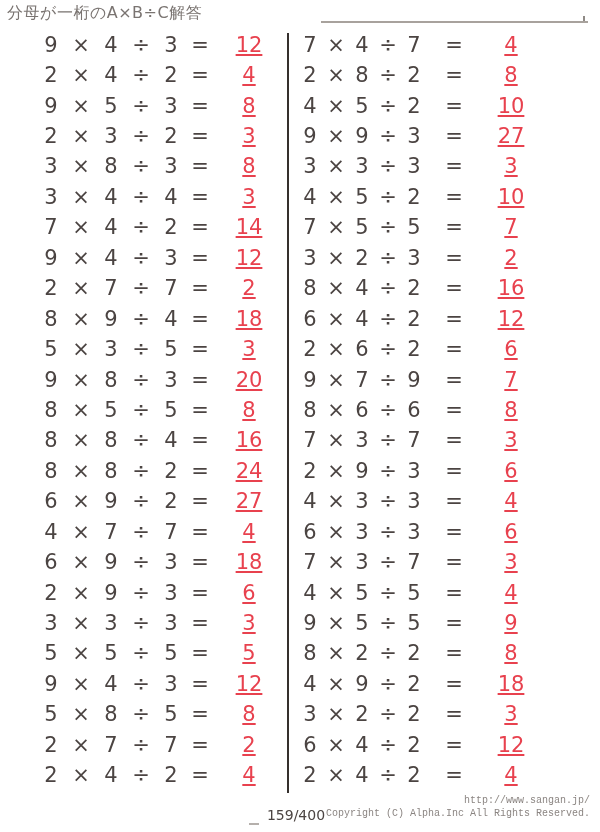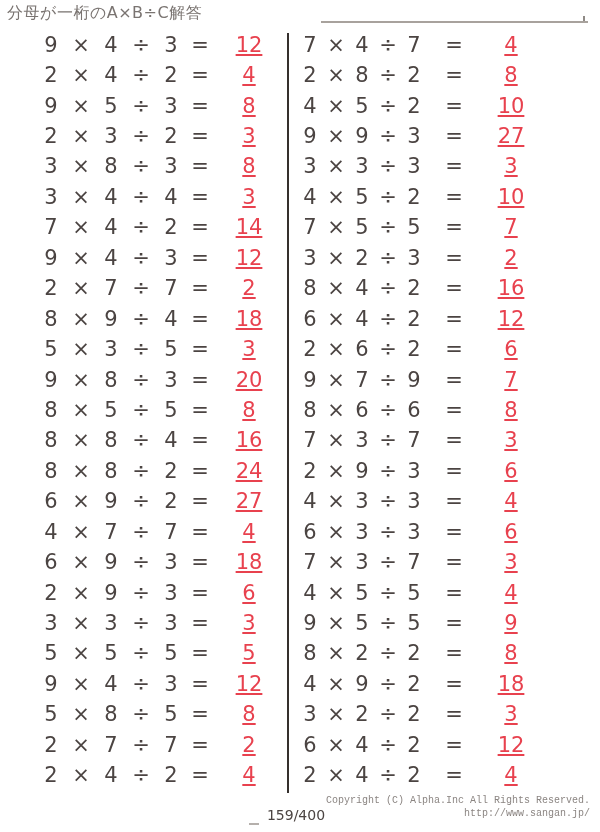--- a/index.html
+++ b/index.html
@@ -518,17 +518,17 @@
         <span class="cell">2</span>
         <span class="cell eq">=</span>
         <span class="cell ans">4</span>
       </div>
     </div>
 
   <div class="page-dash"></div>
   <div class="page-num">159/400</div>
 
   <div class="copyright">
+    <div>http://www.sangan.jp/</div>
     <div>Copyright (C) Alpha.Inc All Rights Reserved.</div>
-    <div>http://www.sangan.jp/</div>
   </div>
 
 </div>
 
 </body></html>

